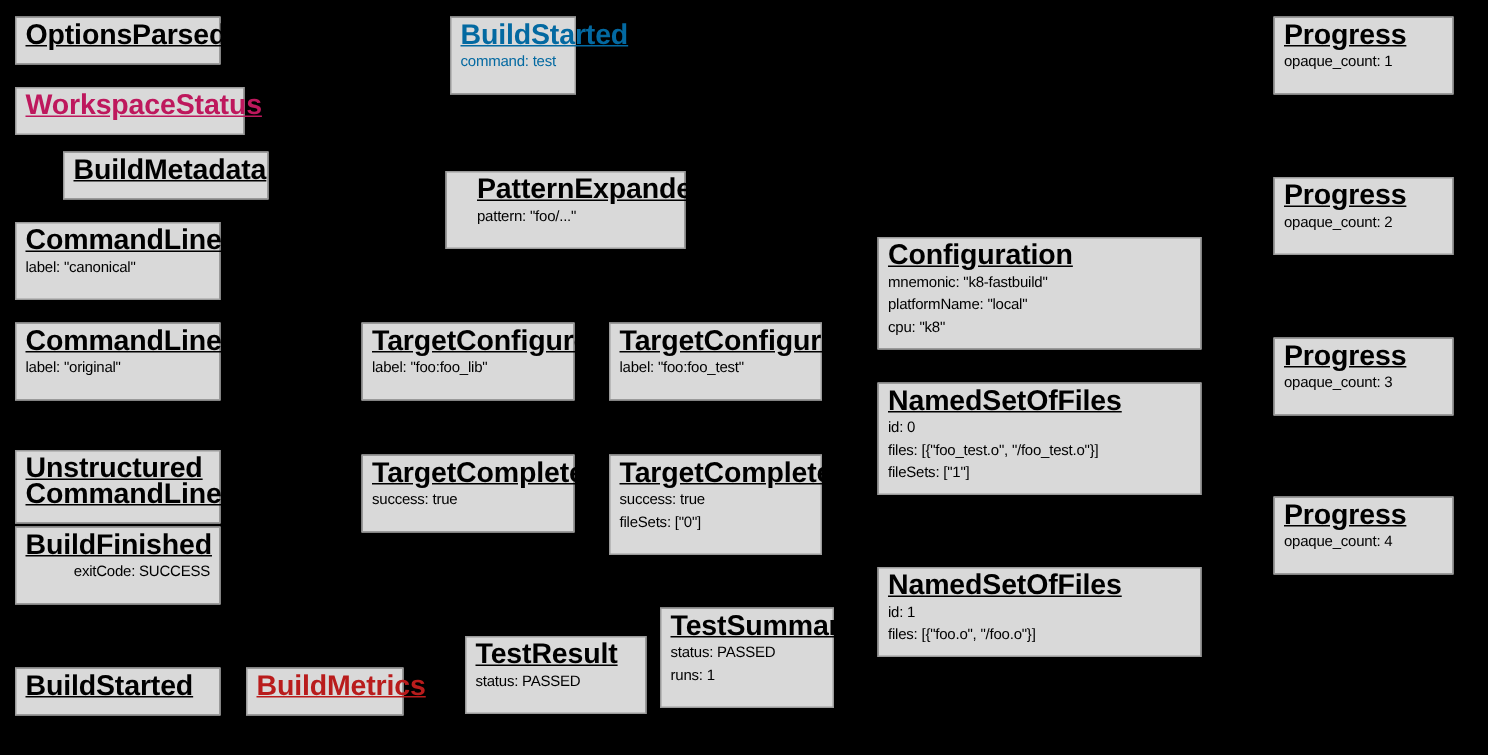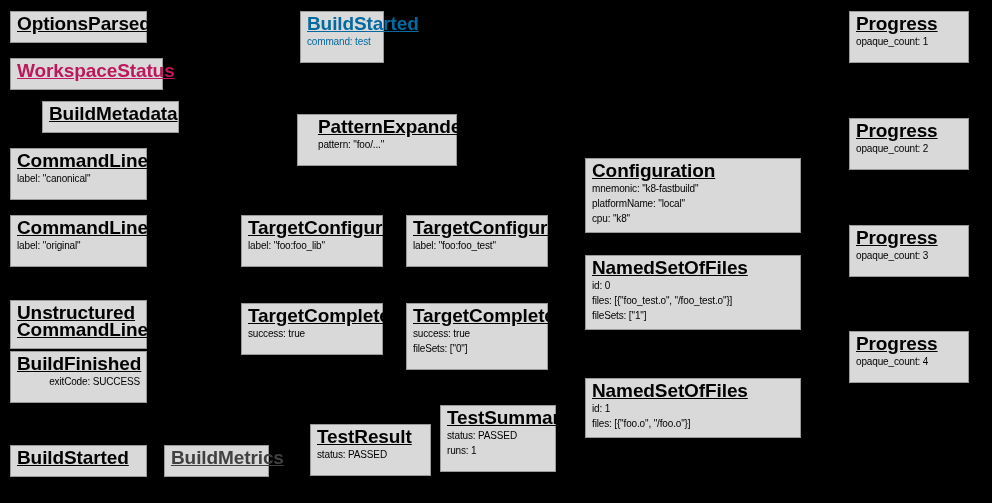--- a/index.html
+++ b/index.html
@@ -67,21 +67,21 @@
       <div class="node-title">Unstructured
 CommandLine</div>
     </div>
     <div class="node" style="left: 10px; top: 351px; width: 137px; height: 52px; background: rgb(217, 217, 217); border-color: rgb(154, 154, 154); color: rgb(0, 0, 0); text-align: right;">
       <div class="node-title">BuildFinished</div>
       <div class="node-fields">exitCode: SUCCESS</div>
     </div>
     <div class="node" style="left: 10px; top: 445px; width: 137px; height: 32px; background: rgb(217, 217, 217); border-color: rgb(154, 154, 154); color: rgb(0, 0, 0);">
       <div class="node-title">BuildStarted</div>
     </div>
-    <div class="node" style="left: 164px; top: 445px; width: 105px; height: 32px; background: rgb(217, 217, 217); border-color: rgb(154, 154, 154); color: #404040;">
+    <div class="node" style="left: 164px; top: 445px; width: 105px; height: 32px; background: rgb(217, 217, 217); border-color: rgb(154, 154, 154); color: #b91c1c;">
       <div class="node-title">BuildMetrics</div>
     </div>
     <div class="node" style="left: 300px; top: 11px; width: 84px; height: 52px; background: rgb(217, 217, 217); border-color: rgb(154, 154, 154); color: #0369a1;">
       <div class="node-title">BuildStarted</div>
       <div class="node-fields">command: test</div>
     </div>
     <div class="node" style="left: 297px; top: 114px; width: 160px; height: 52px; background: rgb(217, 217, 217); border-color: rgb(154, 154, 154); color: rgb(0, 0, 0); padding-left: 20px;">
       <div class="node-title">PatternExpanded</div>
       <div class="node-fields">pattern: "foo/..."</div>
     </div>

